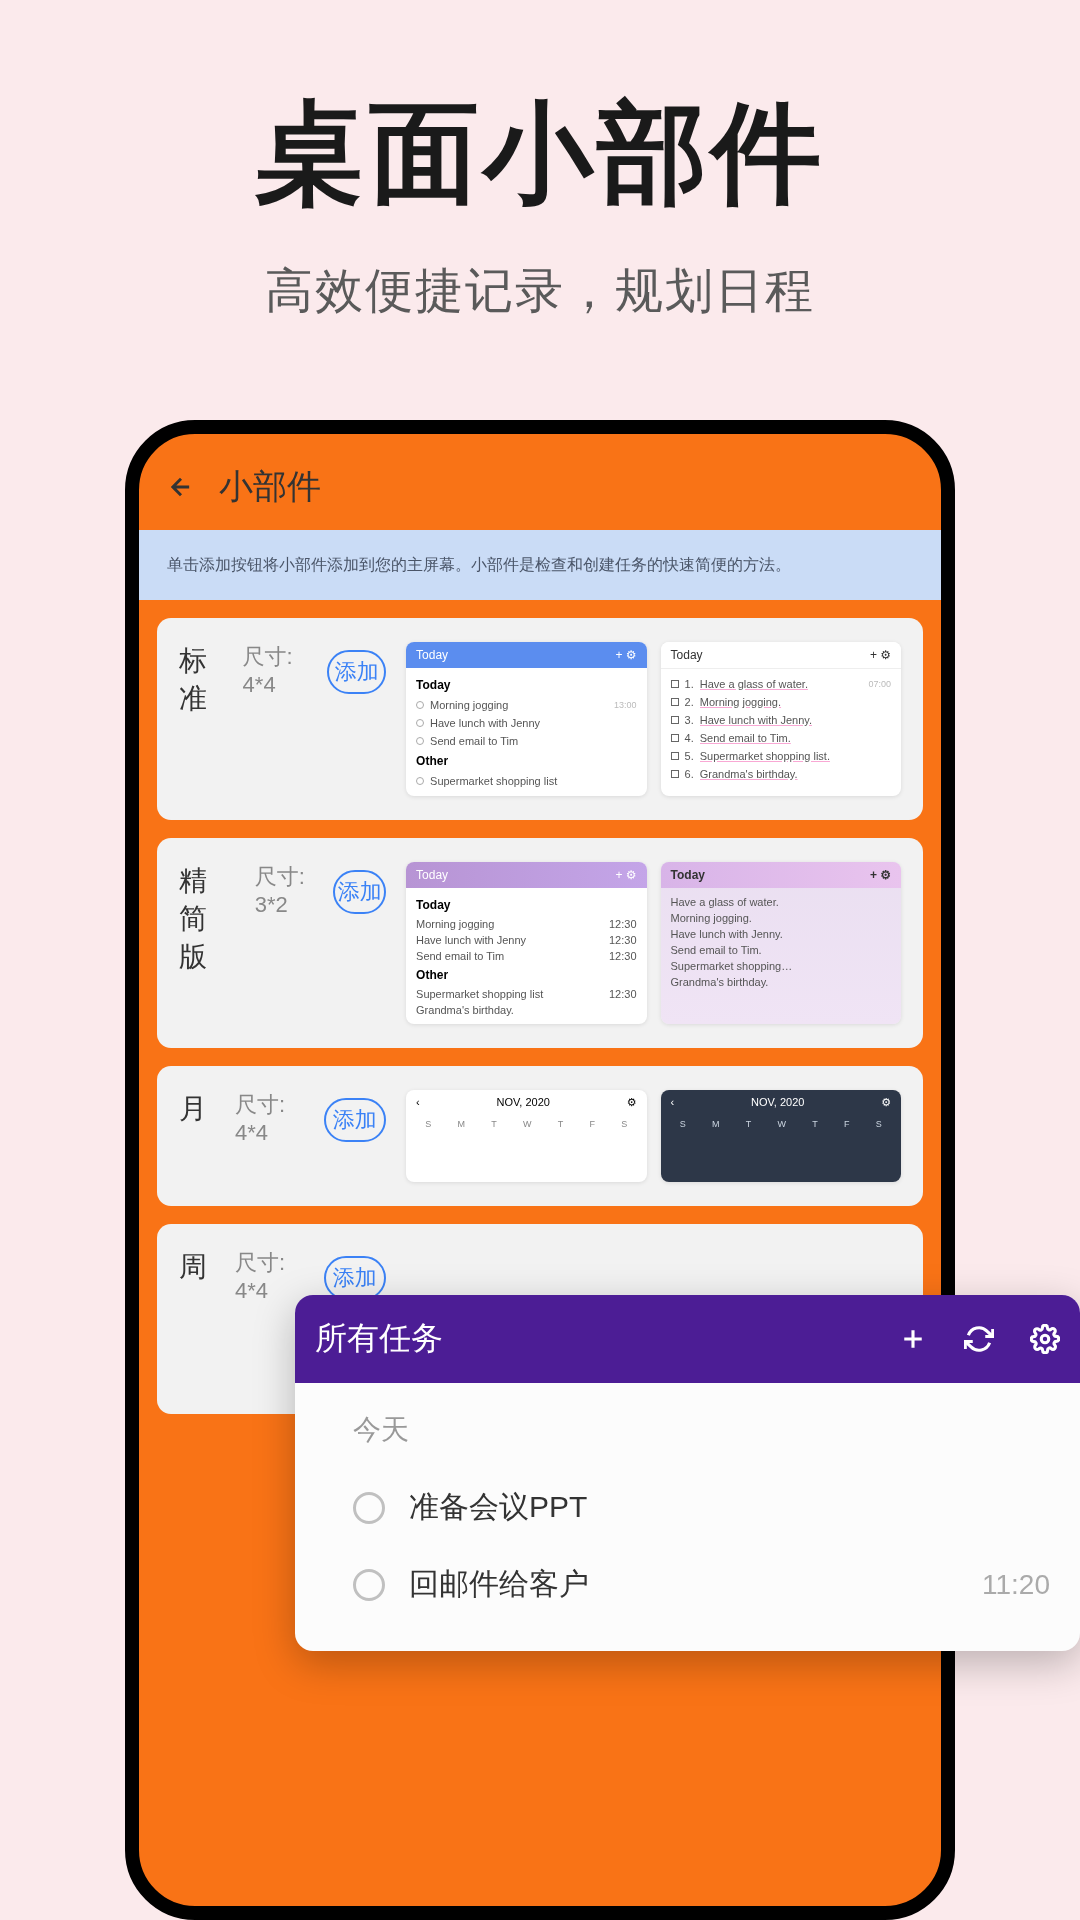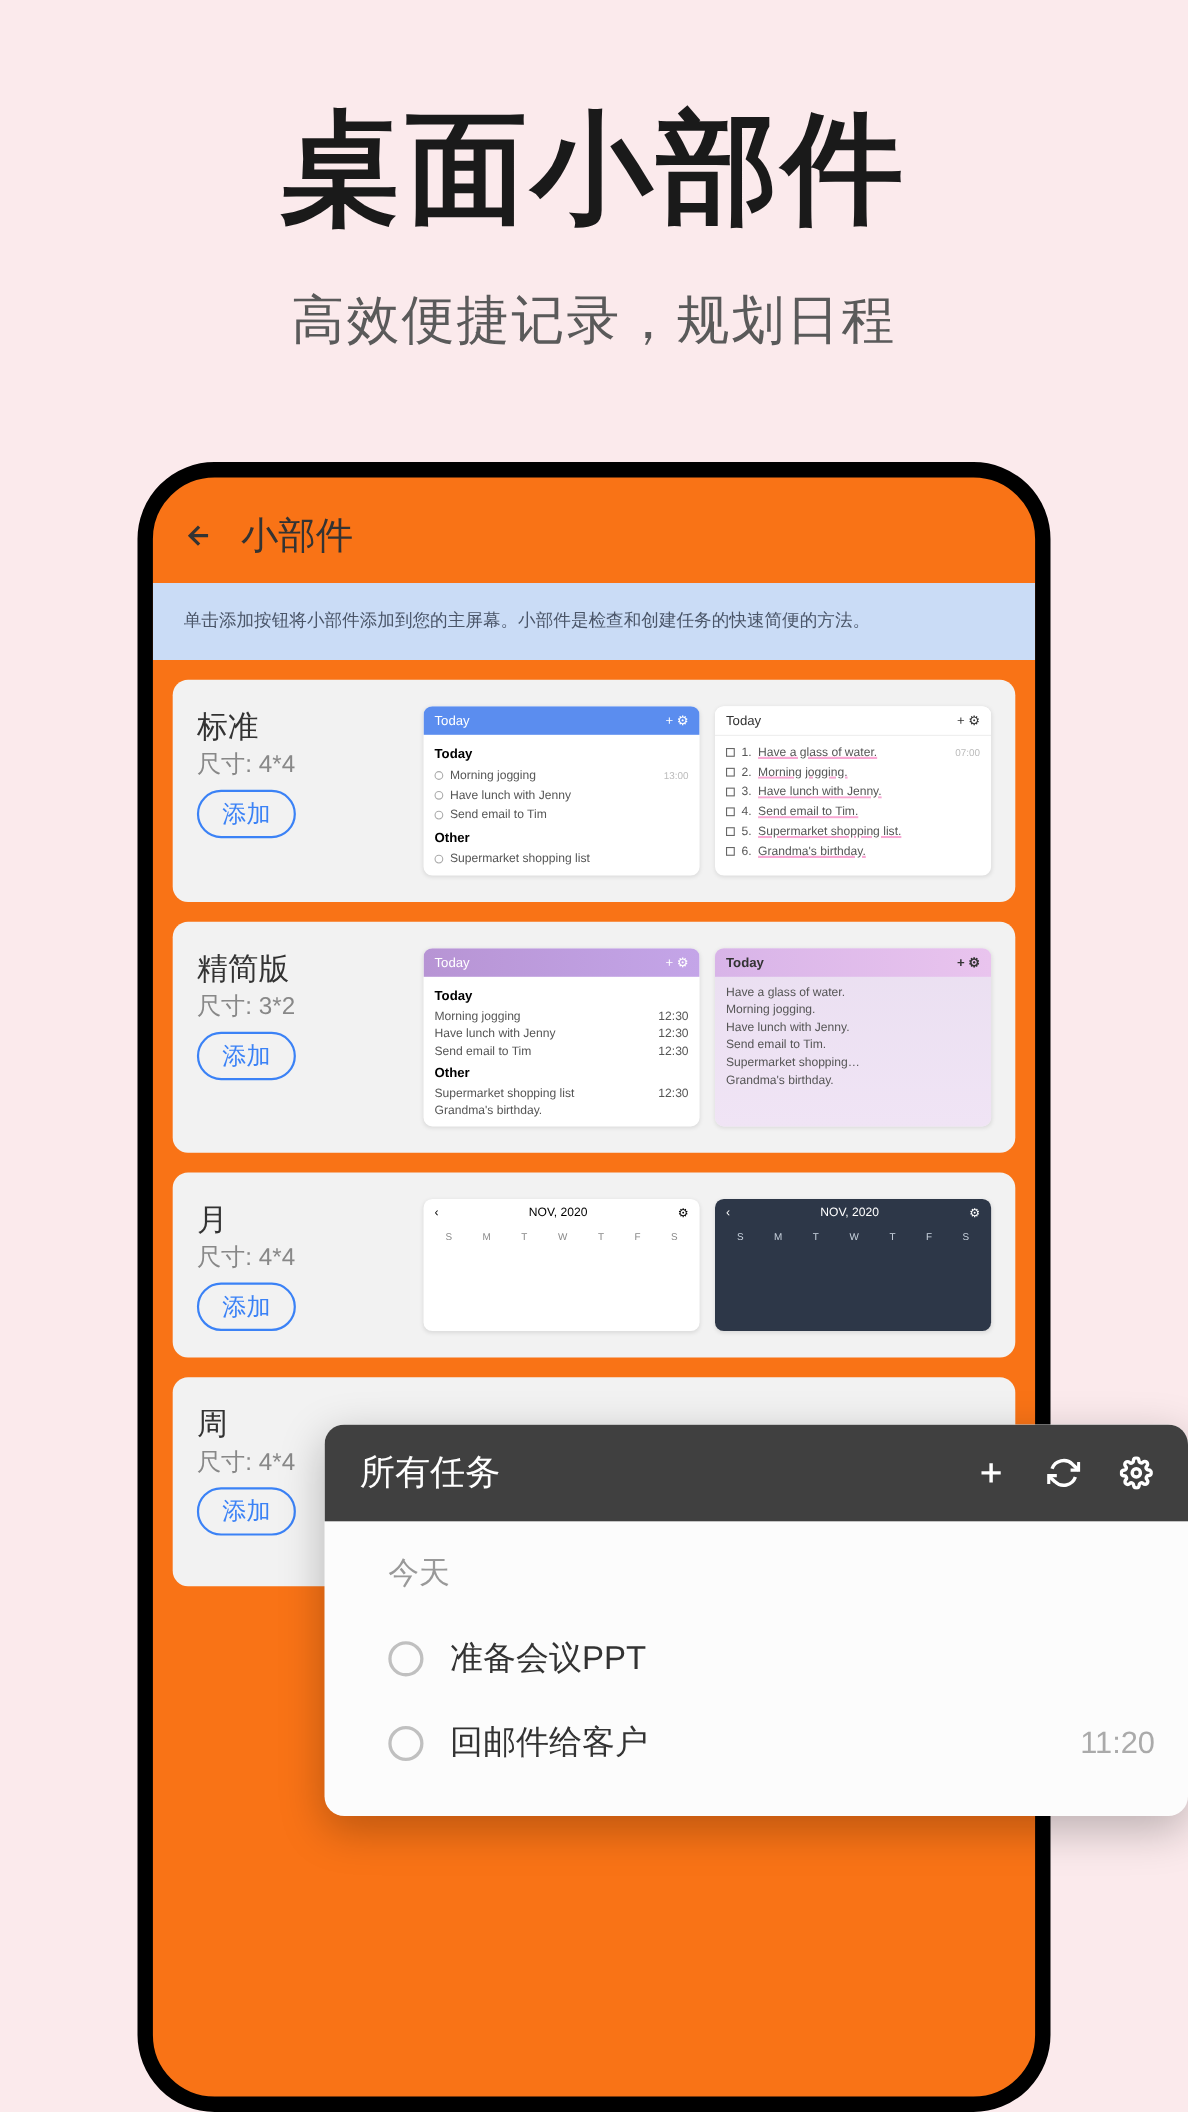--- a/index.html
+++ b/index.html
@@ -11,26 +11,26 @@
 .phone-frame { position: absolute; top: 420px; left: 125px; width: 830px; height: 1500px; background: #f97316; border: 14px solid #000; border-radius: 70px; overflow: hidden; }
 .phone-inner { padding: 0; }
 
 .app-header { display: flex; align-items: center; padding: 30px 28px 20px; gap: 24px; }
 .back-arrow { font-size: 36px; color: #333; }
 .app-title { font-size: 34px; color: #333; }
 
 .info-banner { background: #cadcf6; padding: 22px 28px; font-size: 16px; color: #4a5568; line-height: 1.6; }
 
 .widget-card { background: #f2f2f2; margin: 18px 18px 0; border-radius: 14px; padding: 24px 22px; display: flex; gap: 20px; min-height: 190px; }
-.widget-info { flex: 0 0 160px; display: flex; flex-direction: column; gap: 0; }
+.widget-info { flex: 0 0 160px; display: flex; gap: 28px; }
 .widget-name { font-size: 28px; color: #333; }
 .widget-size { font-size: 22px; color: #888; }
 .add-btn { width: 90px; height: 44px; border: 2px solid #3b82f6; border-radius: 22px; background: transparent; color: #3b82f6; font-size: 22px; display: flex; align-items: center; justify-content: center; margin-top: 8px; }
 
-.widget-previews { flex: 1; display: flex; gap: 14px; margin-left: 26px; }
+.widget-previews { flex: 1; display: flex; gap: 14px; }
 .preview-box { flex: 1; background: #fff; border-radius: 8px; overflow: hidden; box-shadow: 0 1px 4px rgba(0,0,0,0.1); font-size: 11px; }
 .preview-header { padding: 6px 10px; display: flex; justify-content: space-between; align-items: center; font-size: 12px; font-weight: 500; }
 .ph-blue { background: #5b8def; color: #fff; }
 .ph-white { background: #fff; color: #333; border-bottom: 1px solid #eee; }
 .ph-purple { background: linear-gradient(90deg, #b794d4, #c4a5e8); color: #fff; }
 .ph-pink { background: linear-gradient(90deg, #d8b4e8, #e9c4ee); color: #333; font-weight: 600; }
 .preview-body { padding: 6px 10px; color: #555; }
 .preview-section-title { font-weight: 700; color: #000; margin: 4px 0; font-size: 12px; }
 .preview-item { display: flex; align-items: center; gap: 6px; padding: 3px 0; font-size: 11px; }
 .preview-item .circ { width: 8px; height: 8px; border: 1px solid #aaa; border-radius: 50%; flex-shrink: 0; }
@@ -40,21 +40,21 @@
 .preview-item .time { color: #bbb; font-size: 9px; }
 .preview-row { display: flex; justify-content: space-between; padding: 2px 0; font-size: 11px; }
 .ph-icons { display: flex; gap: 6px; font-size: 12px; }
 .cal-header { display: flex; justify-content: space-between; align-items: center; padding: 6px 10px; font-size: 11px; }
 .cal-days { display: flex; justify-content: space-around; padding: 4px 6px; font-size: 9px; color: #888; }
 .cal-dark { background: #2d3748; color: #fff; }
 .cal-dark .cal-days { color: #cbd5e0; }
 
 
 .overlay-widget { position: absolute; top: 1295px; left: 295px; width: 785px; background: #fcfcfc; border-radius: 18px; box-shadow: 0 12px 40px rgba(0,0,0,0.25); overflow: hidden; }
-.ow-header { background: #404040; padding: 22px 32px; display: flex; align-items: center; justify-content: space-between; }
+.ow-header { background: #4c1d95; padding: 22px 20px; display: flex; align-items: center; justify-content: space-between; }
 .ow-title { color: #fff; font-size: 32px; }
 .ow-actions { display: flex; gap: 36px; align-items: center; }
 .ow-icon { color: #fff; font-size: 32px; }
 .ow-body { padding: 28px 30px; margin-left: 28px; }
 .ow-section { font-size: 28px; color: #999; margin-bottom: 20px; }
 .ow-task { display: flex; align-items: center; gap: 24px; padding: 18px 0; }
 .ow-circle { width: 32px; height: 32px; border: 3px solid #c0c0c0; border-radius: 50%; flex-shrink: 0; }
 .ow-task-text { font-size: 30px; color: #333; flex: 1; }
 .ow-task-time { font-size: 28px; color: #aaa; }
 .ow-done { font-size: 28px; color: #999; margin-top: 28px; }

